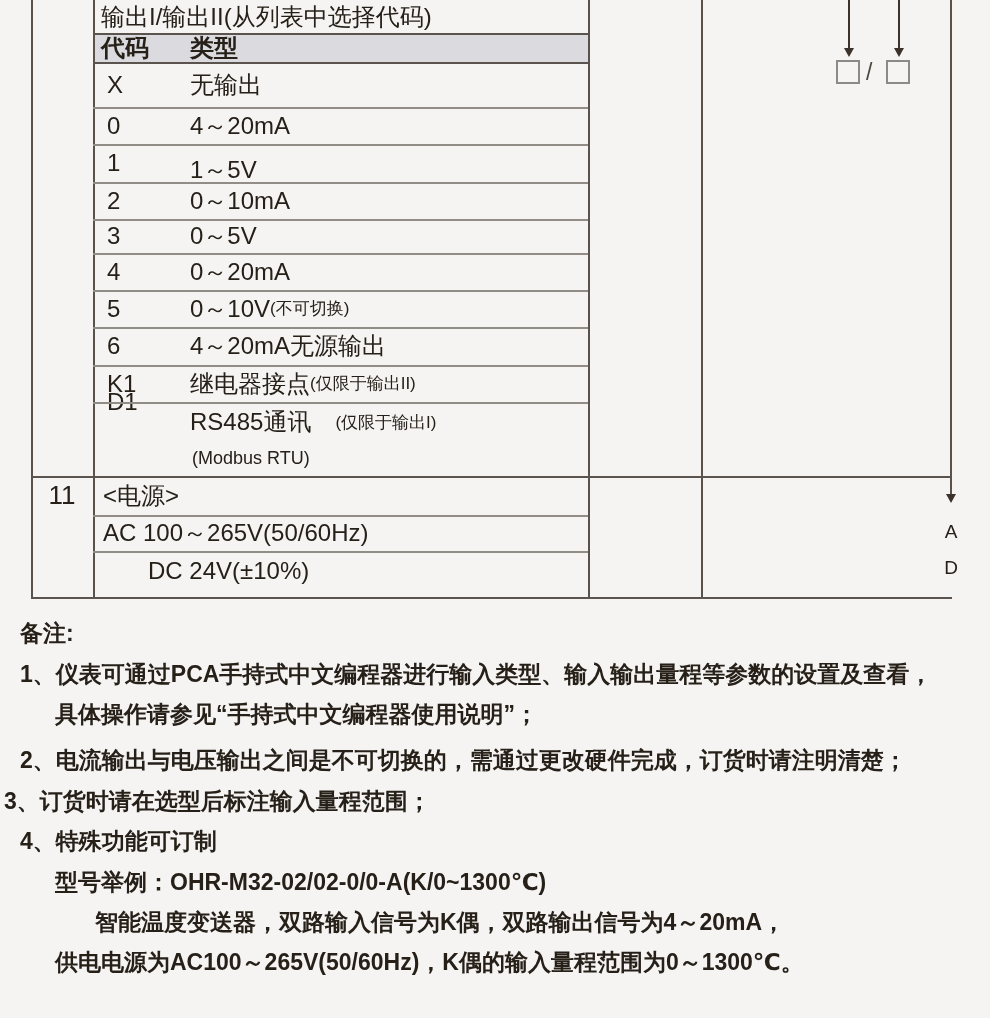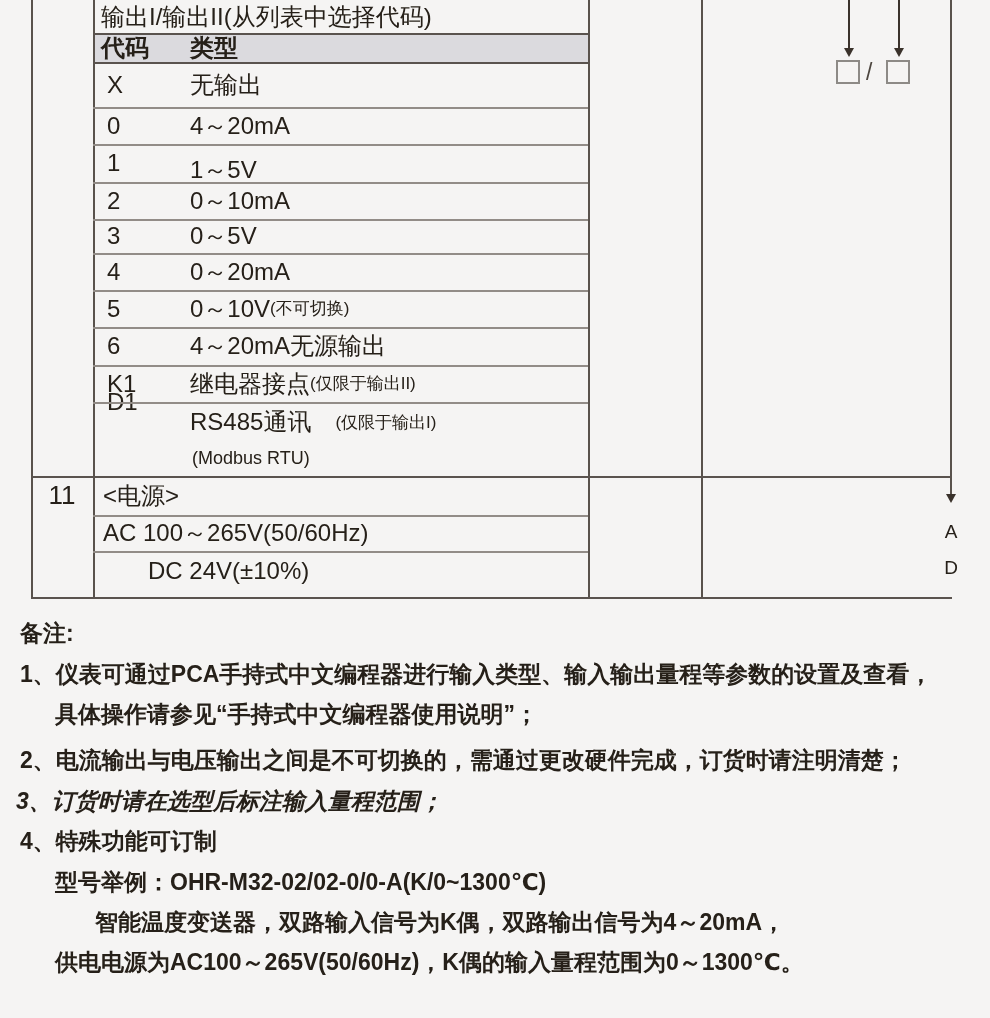--- a/index.html
+++ b/index.html
@@ -125,18 +125,18 @@
   <div class="arrow-head" style="left:946px;top:494px;"></div>
   <div class="power-code" style="left:938px;top:521px;">A</div>
   <div class="power-code" style="left:938px;top:557px;">D</div>
 </div>
 
 <div class="abs" id="notes" style="left:0;top:0;width:874px;height:1018px;">
   <div class="note-line" style="left:20px;top:620px;">备注:</div>
 <div class="note-line" style="left: 20px; top: 661px;">1、仪表可通过PCA手持式中文编程器进行输入类型、输入输出量程等参数的设置及查看，</div>
     <div class="note-line" style="left: 55px; top: 701px;">具体操作请参见“手持式中文编程器使用说明”；</div>
     <div class="note-line" style="left: 20px; top: 747px;">2、电流输出与电压输出之间是不可切换的，需通过更改硬件完成，订货时请注明清楚；</div>
-    <div class="note-line" style="left: 16px; top: 788px; font-style: italic;">3、订货时请在选型后标注输入量程范围；</div>
+    <div class="note-line" style="left: 4px; top: 788px;">3、订货时请在选型后标注输入量程范围；</div>
     <div class="note-line" style="left: 20px; top: 828px;">4、特殊功能可订制</div>
     <div class="note-line" style="left: 55px; top: 869px;">型号举例：OHR-M32-02/02-0/0-A(K/0~1300℃)</div>
     <div class="note-line" style="left: 55px; top: 909px; margin-left: 40px;">智能温度变送器，双路输入信号为K偶，双路输出信号为4～20mA，</div>
     <div class="note-line" style="left: 55px; top: 949px;">供电电源为AC100～265V(50/60Hz)，K偶的输入量程范围为0～1300℃。</div>
   </div>
 
 </body></html>

